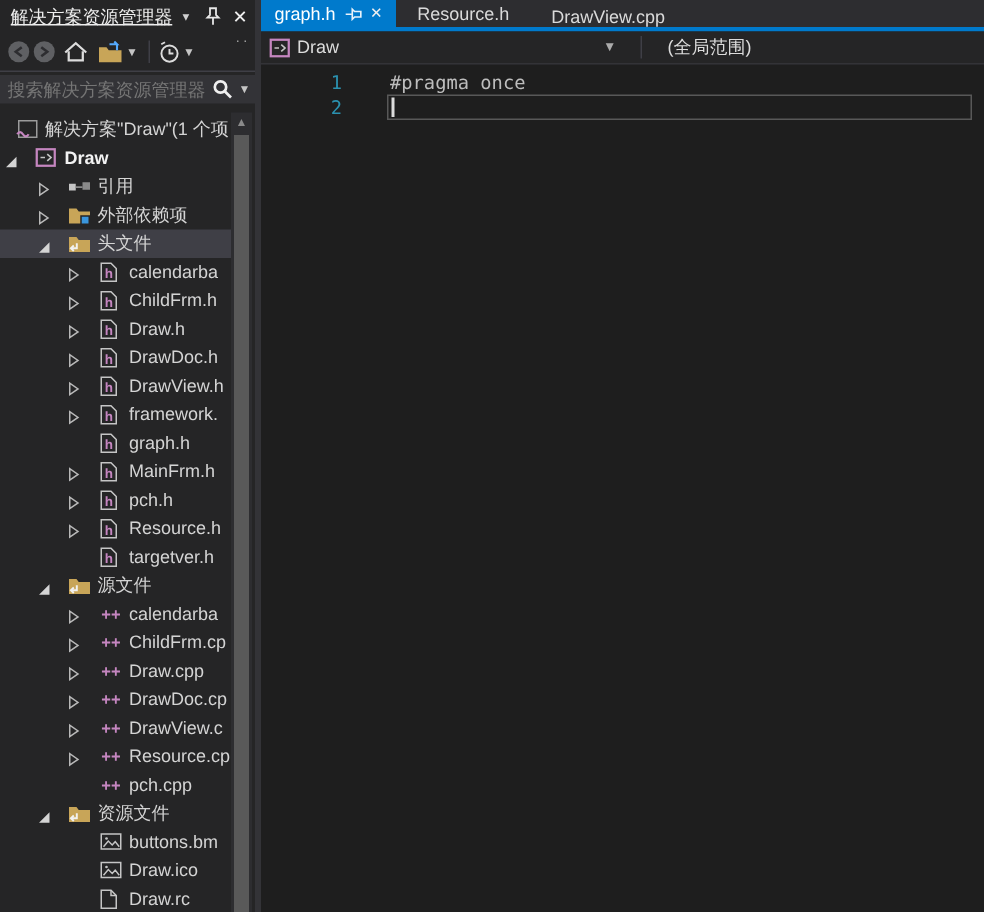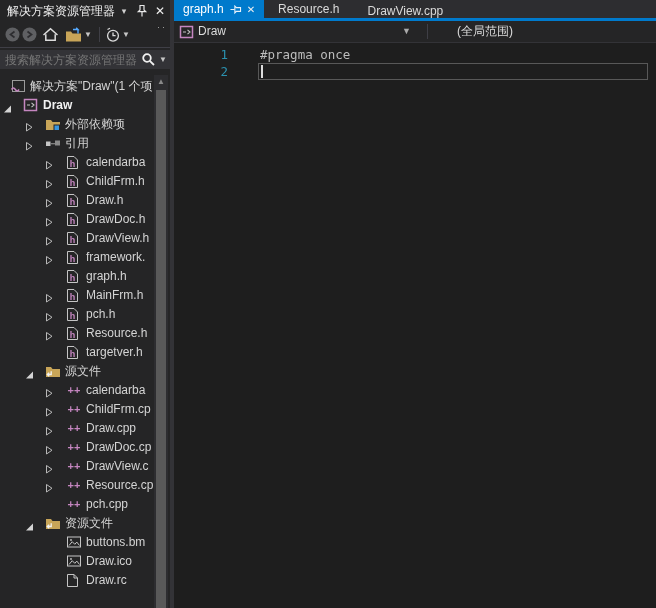--- a/index.html
+++ b/index.html
@@ -2,21 +2,21 @@
 <html><head>
 <meta charset="utf-8">
 <style>
   * { margin:0; padding:0; box-sizing:border-box; }
   body { background:#1E1E1E; font-family:"Liberation Sans", sans-serif; }
   #app { position:relative; width:656px; height:608px; background:#2D2D30; overflow:hidden; }
 
   
   .left-panel { position:absolute; left:0; top:0; width:170px; height:608px; background:#252526; }
   .panel-title { height:22px; display:flex; align-items:center; padding-left:7px; color:#EEEEEE; font-size:12px; }
-  .panel-title .ttl { white-space:nowrap; overflow:hidden; }
+  .panel-title .ttl { white-space:nowrap; overflow:hidden;text-decoration:underline; }
   .ticon { width:18px; height:18px; display:flex; align-items:center; justify-content:center; color:#E8E8E8; flex:0 0 auto; }
   .caret { font-size:9px; color:#D0D0D0; }
   .closex { font-size:12px; color:#F0F0F0; }
 
   .toolbar { position:relative; height:26px; display:flex; align-items:center; padding-left:5px; border-bottom:1px solid #3F3F46; }
   .tbtn { height:20px; display:flex; align-items:center; justify-content:center; margin-right:2px; }
   .tb-sep { width:1px; height:15px; background:#3F3F46; margin:0 5px; }
   .tb-caret { font-size:8px; color:#C5C5C5; margin:0 2px 0 0; }
   .ovf { position:absolute; right:3px; top:0px; color:#ABABAB; font-size:9px; letter-spacing:2px; }
 
@@ -45,21 +45,21 @@
   .tab.active { background:#007ACC; color:#FFFFFF; }
   .tab .closex { font-size:10px; }
   .pin-rot { display:flex; transform:rotate(90deg); }
   .tab-underline { position:absolute; left:0; right:0; top:18px; height:3px; background:#007ACC; }
 
   .navbar { position:absolute; left:0; right:0; top:21px; height:22px; background:#252526; border-bottom:1px solid #333337; }
   .nav-proj-icon { position:absolute; left:5px; top:4px; }
   .nav-type { position:absolute; left:24px; top:0; line-height:21px; font-size:12px; color:#DCDCDC; }
   .nav-caret { position:absolute; left:228px; top:0; line-height:21px; font-size:9px; color:#ABABAB; }
   .nav-sep { position:absolute; left:253px; top:3px; bottom:3px; width:1px; background:#3F3F46; }
-  .nav-scope { position:absolute; left:271px; top:0; line-height:21px; font-size:12px; color:#DCDCDC;margin-left:12px; }
+  .nav-scope { position:absolute; left:271px; top:0; line-height:21px; font-size:12px; color:#DCDCDC; }
 
   .code { position:absolute; left:0; right:0; top:44px; bottom:0; padding-top:2px;
           font-family:"DejaVu Sans Mono", monospace; font-size:12.5px; }
   .cline { display:flex; height:17px; line-height:17px; }
   .ln { width:54px; text-align:right; color:#2B91AF; }
   .lcode { margin-left:32px; color:#BDBDBD; white-space:pre; }
   .curline { position:absolute; left:84px; right:8px; top:19px; height:17px; border:1px solid #585858; }
   .caret-bar { position:absolute; left:87px; top:21px; width:1.5px; height:13px; background:#DCDCDC; }
   .watermark { position:absolute; right:6px; bottom:10px; font-size:16px; color:#9A9A9E; }
 </style>
@@ -145,37 +145,48 @@
           <span class="t-icon" style="left: 23px;"><svg width="15" height="14" viewBox="0 0 15 14">
               <rect x="1.5" y="1.5" width="12" height="11" fill="none" stroke="#C586C0" stroke-width="1.5"></rect>
               <path d="M4 7 h3 M8.5 4.8 L11 7 L8.5 9.2" fill="none" stroke="#C5C5C5" stroke-width="1.1"></path>
             </svg></span>
           <span class="t-label bold" style="left: 43px;">Draw</span>
         </div>
         <div class="trow">
           <span class="t-arrow" style="left: 25px;"><svg width="9" height="11">
               <path d="M1.5 1.5 v7.5 l5.5 -3.75 z" fill="none" stroke="#B8B8B8"></path>
             </svg></span>
+          <span class="t-icon" style="left: 45px;"><svg width="16" height="14">
+              <rect x="1" y="5.5" width="4.5" height="4.5" fill="#C5C5C5"></rect>
+              <path d="M5.5 7.7 H10" stroke="#8A8A8A" stroke-width="1.2"></path>
+              <rect x="10" y="4.5" width="5" height="5" fill="#8A8A8A"></rect>
+            </svg></span>
+          <span class="t-label" style="left: 65px;">引用</span>
+        </div>
+        <div class="trow">
+          <span class="t-arrow" style="left: 25px;"><svg width="9" height="11">
+              <path d="M1.5 1.5 v7.5 l5.5 -3.75 z" fill="none" stroke="#B8B8B8"></path>
+            </svg></span>
           <span class="t-icon" style="left: 45px;"><svg width="16" height="15">
               <path d="M1 3 h5 l1.5 2 H15 v8 H1 z" fill="#C8A558"></path>
               <rect x="8.5" y="7.5" width="6.5" height="6.5" fill="#252526"></rect>
               <rect x="9.5" y="8.5" width="4.5" height="4.5" fill="#3A96DD"></rect>
             </svg></span>
           <span class="t-label" style="left: 65px;">外部依赖项</span>
         </div>
-        <div class="trow">
-          <span class="t-arrow" style="left: 25px;"><svg width="9" height="11">
-              <path d="M1.5 1.5 v7.5 l5.5 -3.75 z" fill="none" stroke="#B8B8B8"></path>
-            </svg></span>
-          <span class="t-icon" style="left: 45px;"><svg width="16" height="14">
-              <rect x="1" y="5.5" width="4.5" height="4.5" fill="#C5C5C5"></rect>
-              <path d="M5.5 7.7 H10" stroke="#8A8A8A" stroke-width="1.2"></path>
-              <rect x="10" y="4.5" width="5" height="5" fill="#8A8A8A"></rect>
-            </svg></span>
-          <span class="t-label" style="left: 65px;">引用</span>
+        <div class="trow sel">
+          <span class="t-arrow" style="left: 25px;"><svg width="9" height="10">
+              <path d="M8 1.5 v7 h-7 z" fill="#D4D4D4"></path>
+            </svg></span>
+          <span class="t-icon" style="left: 45px;"><svg width="16" height="15">
+              <path d="M1 3 h5 l1.5 2 H15 v8 H1 z" fill="#C8A558"></path>
+              <path d="M6.2 7.2 v3.3 h-3.4" fill="none" stroke="#F2F2F2" stroke-width="1.3"></path>
+              <path d="M4.2 8.7 L2.3 10.5 L4.2 12.3" fill="none" stroke="#F2F2F2" stroke-width="1.3"></path>
+            </svg></span>
+          <span class="t-label" style="left: 65px;">头文件</span>
         </div>
         <div class="trow">
           <span class="t-arrow" style="left: 45px;"><svg width="9" height="11">
               <path d="M1.5 1.5 v7.5 l5.5 -3.75 z" fill="none" stroke="#B8B8B8"></path>
             </svg></span>
           <span class="t-icon" style="left: 66px;"><svg width="13" height="15">
               <path d="M1.5 1.5 h6.5 l3.5 3.5 v8.5 h-10 z" fill="#252526" stroke="#C5C5C5"></path>
               <text x="6.5" y="11.5" font-size="9" font-weight="bold" fill="#C586C0" text-anchor="middle" font-family="Liberation Sans, sans-serif">h</text>
             </svg></span>
           <span class="t-label" style="left: 86px;">calendarba</span>

